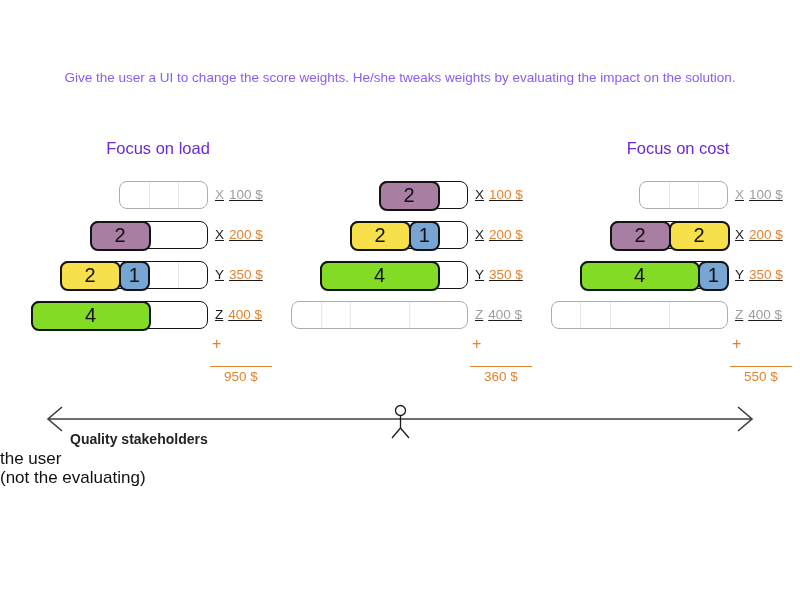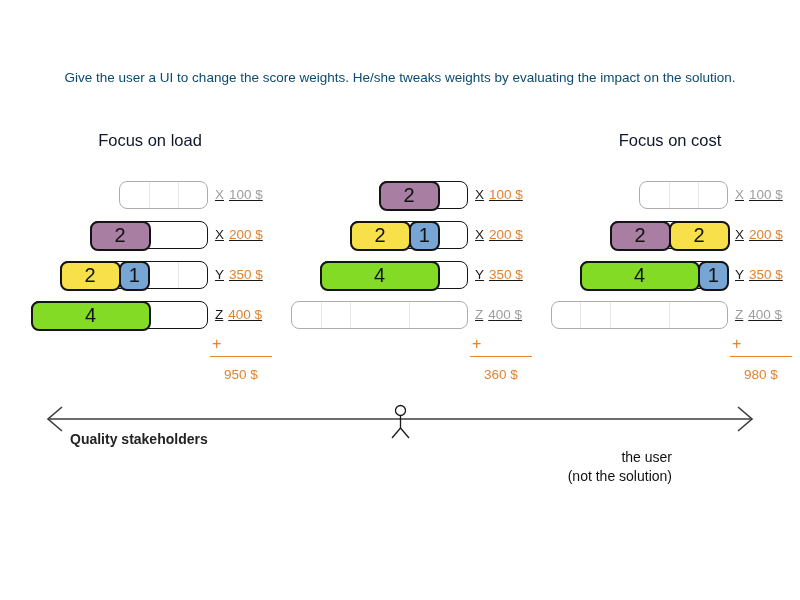--- a/index.html
+++ b/index.html
@@ -6,26 +6,26 @@
   #stage{
     position:relative;width:800px;height:600px;overflow:hidden;background:#ffffff;
     font-family:"Liberation Sans",sans-serif;color:#1a1a1a;
   }
   .page-title{
     position:absolute;top:20px;left:0;width:800px;text-align:center;
     font-size:31px;line-height:38px;font-weight:400;color:#000;
   }
   .subtitle{
     position:absolute;top:70px;left:0;width:800px;text-align:center;
-    font-size:13.5px;color:#0c4a6e;
+    font-size:13.5px;color:#8b5cf6;
   }
   .scenario{position:absolute;top:181px;width:260px;height:200px;}
   .sc-title{
-    position:absolute;top:-50px;left:0;width:260px;margin:0;text-align:center;
-    font-size:16.5px;font-weight:400;color:#0f172a;
+    position:absolute;top:-50px;left:0;width:260px;margin:8px;text-align:center;
+    font-size:16.5px;font-weight:400;color:#6d28d9;
   }
   .bar{
     position:absolute;box-sizing:border-box;height:28px;background:#fff;
     border:1.5px solid #141414;border-radius:8px;
     background-image:repeating-linear-gradient(to right,transparent 0px,transparent 28.5px,#e7e7e7 28.5px,#e7e7e7 29.5px);
   }
   .bar.inactive{border-color:#adadad;}
   .bar{right:72px;}
   .c3{width:89px}.c4{width:118px}.c5{width:148px}.c6{width:177px}
   .r0{top:0}.r1{top:40px}.r2{top:80px}.r3{top:120px}
@@ -42,28 +42,28 @@
   .lbl{
     position:absolute;left:195px;height:28px;line-height:28px;
     font-size:13.5px;white-space:nowrap;text-decoration:underline;
   }
   .lbl .m{color:#1a1a1a;margin-right:5px}
   .lbl .c{color:#e2832d}
   .lbl.inactive .m,.lbl.inactive .c{color:#9e9e9e}
   .sum{position:absolute;left:190px;top:157px;width:62px;color:#e2832d;}
   .sum .plus{position:absolute;left:2px;top:-2px;font-size:16px;line-height:16px;}
   .sum .total{
-    margin-top:18px;border-top:1.5px solid #e2832d;padding-top:10px;
+    margin-top:28px;border-top:1.5px solid #e2832d;padding-top:2px;
     text-align:center;font-size:13.5px;
   }
   .spectrum-svg{position:absolute;left:0;top:400px;}
   .axis-label{position:absolute;font-size:14px;color:#232323;white-space:nowrap;}
   .axis-label.left{left:70px;top:431px;font-weight:bold;}
   .axis-label.right{right:70px;top:431px;}
-  .figure-caption{position:absolute;left:0;width:672px;text-align:right;font-size:14px;color:#111;}
+  .figure-caption{position:absolute;left:0;width:672px;text-align:left;font-size:17px;color:#111;}
   .cap1{top:449px}.cap2{top:468px}
 </style>
 </head>
 <body>
 
 <div id="stage">
 
   <div class="subtitle">Give the user a UI to change the score weights. He/she tweaks weights by evaluating the impact on the solution.</div>
 
   <section class="scenario" style="left:20px">
@@ -161,35 +161,35 @@
       <span class="m">Y</span><span class="c">350 $</span>
     </div>
 
     <div class="bar c6 r3 inactive"></div>
     <div class="lbl r3 inactive">
       <span class="m">Z</span><span class="c">400 $</span>
     </div>
 
     <div class="sum">
       <div class="plus">+</div>
-      <div class="total">980 $</div>
+      <div class="total">550 $</div>
     </div>
   </section>
 
   <svg class="spectrum-svg" width="800" height="45" viewBox="0 0 800 45">
     <g stroke="#3c3c3c" stroke-width="1.6" fill="none">
       <line x1="48" y1="19" x2="752" y2="19"></line>
       <polyline points="62,7 48,19 62,31"></polyline>
       <polyline points="738,7 752,19 738,31"></polyline>
     </g>
     <g stroke="#1a1a1a" stroke-width="1.3" fill="none">
       <circle cx="400.5" cy="10.5" r="5" fill="#ffffff"></circle>
       <line x1="400.5" y1="15.5" x2="400.5" y2="28"></line>
       <line x1="400.5" y1="28" x2="392" y2="38"></line>
       <line x1="400.5" y1="28" x2="409" y2="38"></line>
     </g>
   </svg>
 
   <div class="axis-label left">Quality stakeholders</div>
   <div class="figure-caption cap1">the user</div>
-  <div class="figure-caption cap2">(not the solution)</div>
+  <div class="figure-caption cap2">(not the evaluating)</div>
 
 </div>
 
 </body></html>

